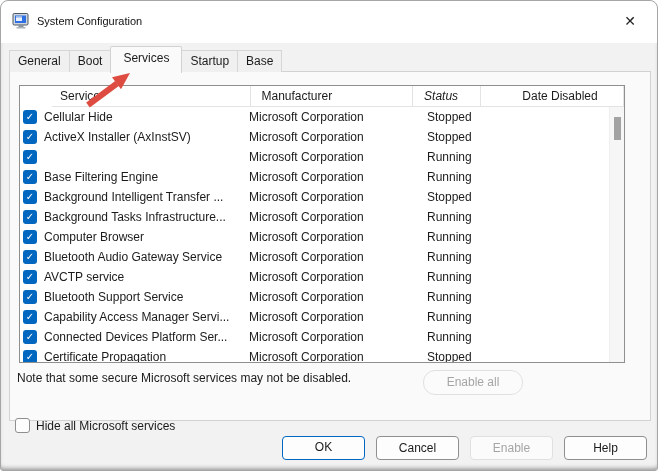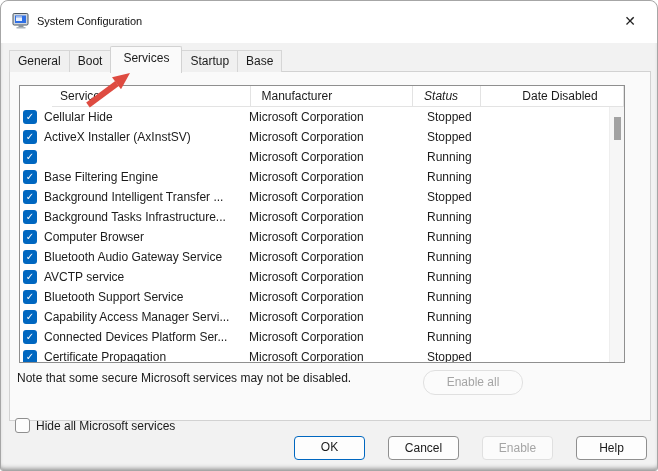--- a/index.html
+++ b/index.html
@@ -44,22 +44,22 @@
   .note{position:absolute;left:7px;top:299px;color:#1b1b1b;}
   .sbtn{position:absolute;top:298px;width:100px;height:25px;border-radius:12px;background:#fdfdfd;
     border:1px solid #8f8f8f;text-align:center;line-height:22px;color:#1b1b1b;}
   .sbtn.enable{left:413px;}
   .sbtn.disable{left:523px;}
   .sbtn.disabled{border-color:#e0e0e0;background:#fbfbfb;color:#a5a5a5;}
   .hidebox{position:absolute;left:5px;top:326px;display:flex;align-items:center;margin-top:20px;}
   .hb-check{width:15px;height:15px;border:1px solid #8f8f8f;border-radius:3px;background:#fdfdfd;margin-right:6px;flex:none;}
   
   .footer{position:absolute;right:10px;top:435px;display:flex;gap:11px;z-index:2;}
-  .fbtn{width:71px;height:24px;border-radius:4px;background:#fdfdfd;border:1px solid #8f8f8f;
-     text-align:center;line-height:22px;color:#1b1b1b;margin-left:12px;}
+  .fbtn{width:83px;height:24px;border-radius:4px;background:#fdfdfd;border:1px solid #8f8f8f;
+     text-align:center;line-height:22px;color:#1b1b1b;}
   .fbtn.focused{border:1.5px solid #0067c0;line-height:21px;}
   .fbtn.disabled{border-color:#e0e0e0;background:#fbfbfb;color:#a5a5a5;}
   
   .arrow-annot{position:absolute;left:78px;top:62px;width:58px;height:48px;z-index:6;pointer-events:none;}
 </style>
 </head>
 <body>
 
 <div class="window">
 

